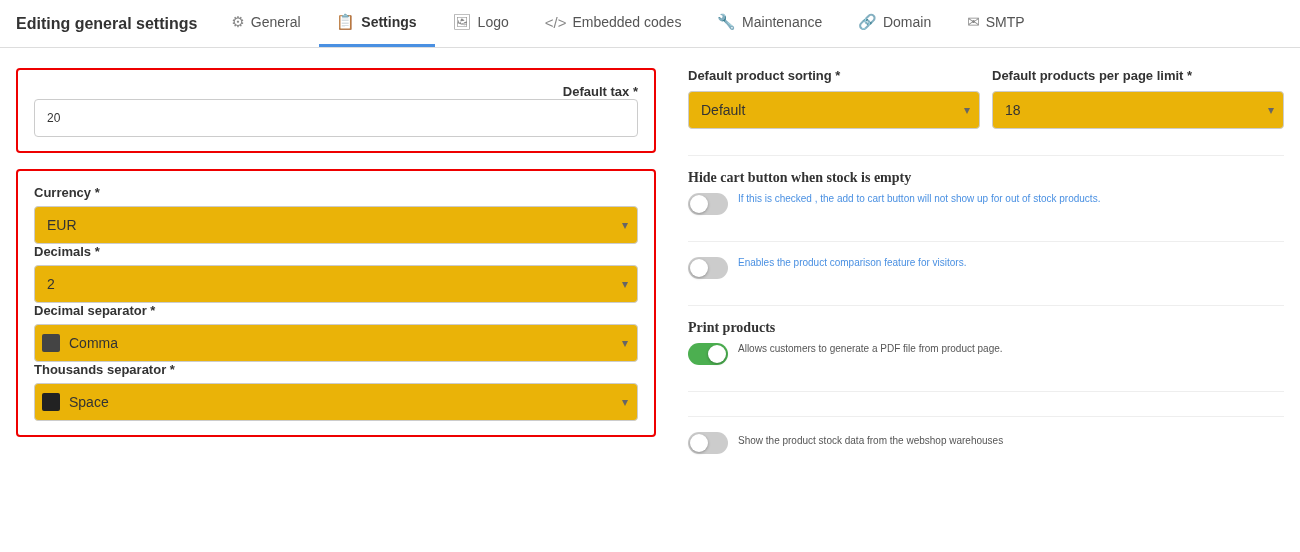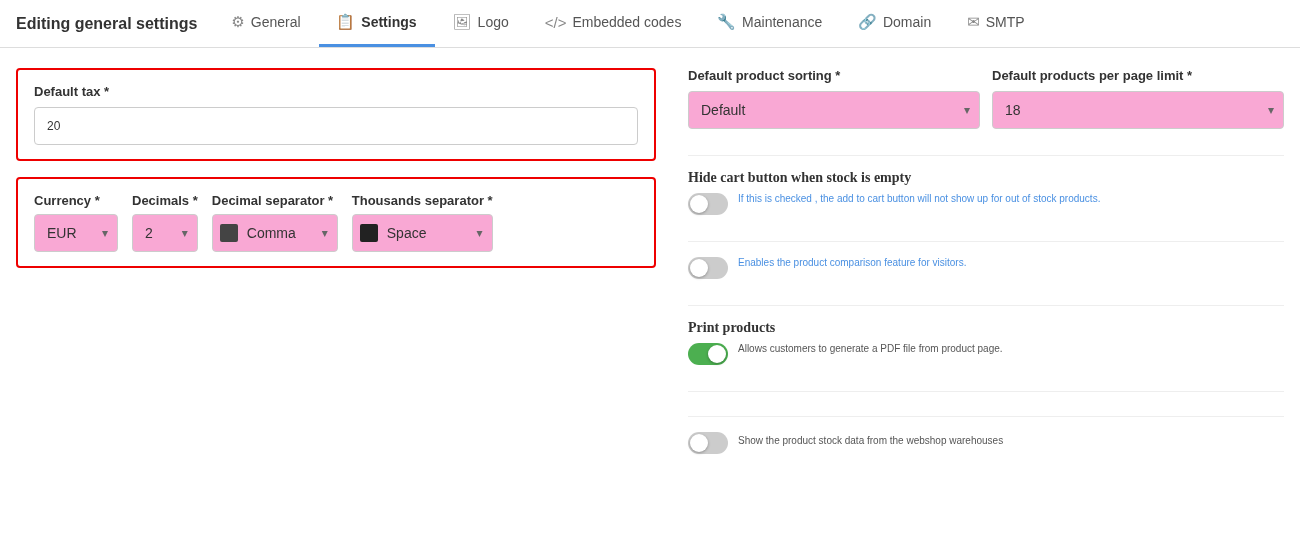--- a/index.html
+++ b/index.html
@@ -75,21 +75,21 @@
     .red-box {
       border: 2px solid #e00;
       border-radius: 4px;
       padding: 14px 16px;
     }
 
     .field-label {
       font-size: 13px;
       font-weight: 600;
       color: #333;
-      margin-bottom: 8px;
+      text-align: right;
     }
 
     
     .text-input {
       width: 100%;
       height: 38px;
       border: 1px solid #ccc;
       border-radius: 4px;
       padding: 0 12px;
       font-size: 12px;
@@ -100,24 +100,24 @@
     
     .select-wrapper {
       position: relative;
       width: 100%;
     }
     .select-field {
       width: 100%;
       height: 38px;
       border: 1px solid #ccc;
       border-radius: 4px;
-      padding: 0 40px 0 12px;
+      padding: 0 17px 0 12px;
       font-size: 14px;
       color: #333;
-      background: #f9a8d4;
+      background: #eab308;
       appearance: none;
       -webkit-appearance: none;
       outline: none;
       cursor: pointer;
     }
     .select-arrow {
       position: absolute;
       right: 10px;
       top: 50%;
       transform: translateY(-50%);
@@ -143,21 +143,21 @@
       z-index: 1;
       pointer-events: none;
     }
     .select-with-swatch .select-field {
       padding-left: 34px;
     }
 
     
     .currency-section {
       display: flex;
-      gap: 14px;
+      flex-direction: column;
     }
     .sub-field-label {
       font-size: 13px;
       font-weight: 600;
       color: #333;
       margin-bottom: 6px;
     }
 
     
     .right-row {

